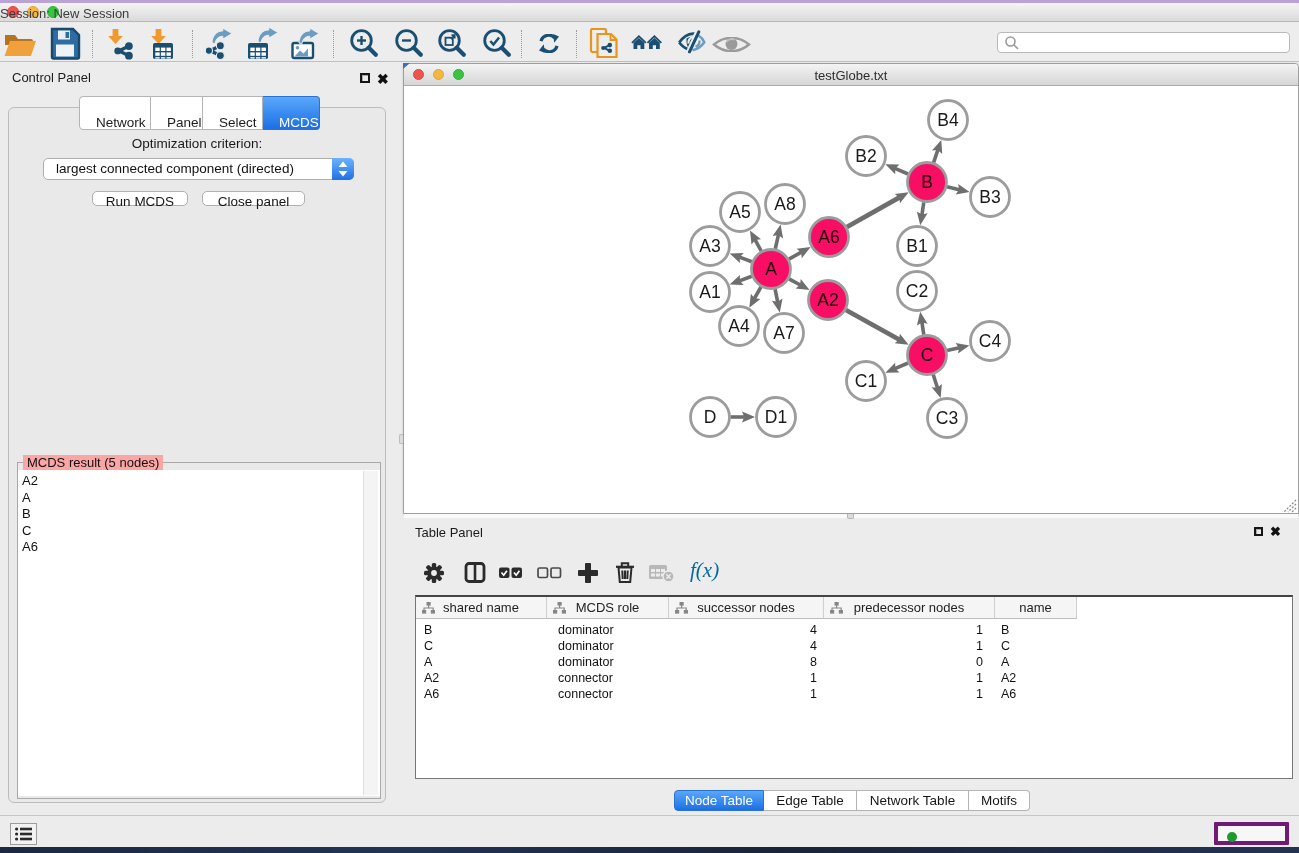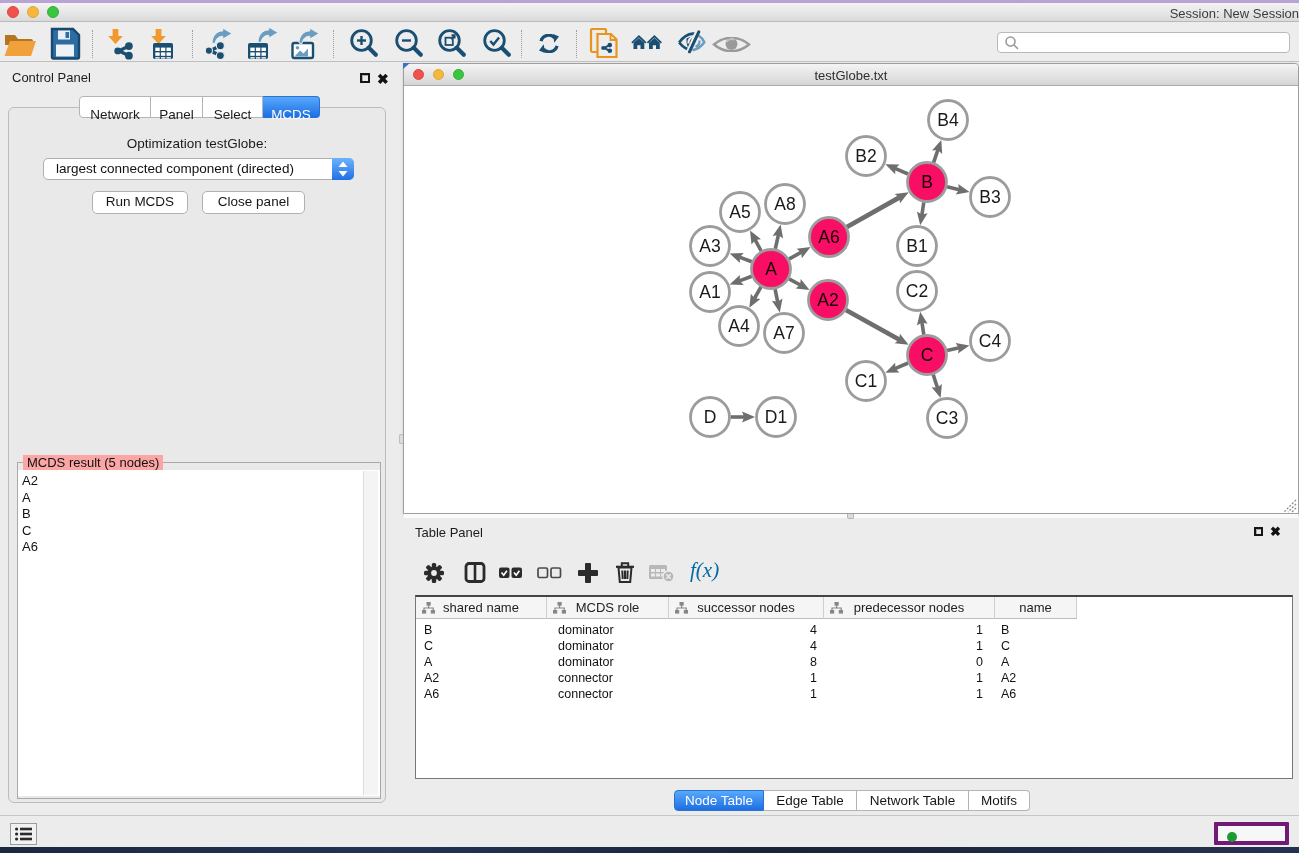--- a/index.html
+++ b/index.html
@@ -5,38 +5,38 @@
 * { margin:0; padding:0; box-sizing:border-box; }
 html,body { width:1299px; height:853px; overflow:hidden; }
 body { font-family:"Liberation Sans", sans-serif; background:#ececec; position:relative; }
 .abs { position:absolute; }
 #purple { left:0; top:0; width:1299px; height:3px; background:#b9a2d6; }
 #titlebar { left:0; top:3px; width:1299px; height:19px;
   background:linear-gradient(#f4f4f4,#dadada); border-radius:5px 5px 0 0;
   border-bottom:1px solid #b9b9b9; }
 #tbfill { left:0; top:23px; width:1299px; height:3px; background:#ededed; }
 .tl { position:absolute; width:12px; height:12px; border-radius:50%; top:3px; }
-#titletext { width:100%; text-align:right; top:3px; font-size:13px; color:#3c3c3c; }
+#titletext { width:100%; text-align:left; top:3px; font-size:13px; color:#3c3c3c; }
 #toolbar { left:0; top:26px; width:1299px; height:36px; background:#ededed; border-bottom:1px solid #c0c0c0; }
 .sep { position:absolute; top:4px; height:28px; width:0; border-left:1px dotted #9b9b9b; }
 .ticon { position:absolute; top:1px; }
 #search { position:absolute; left:997px; top:6px; width:293px; height:21px; background:#fff; border:1px solid #b9b9b9; border-radius:4px; }
 
 #cp-title { left:12px; top:70px; font-size:13px; color:#1c1c1c; }
 .winbtn { position:absolute; top:72px; font-size:12px; color:#111; }
 #cp-panel { left:8px; top:107px; width:378px; height:696px; background:#e9e9e9; border:1px solid #bcbcbc; border-radius:6px; }
 #tabs { left:79px; top:96px; height:22px; display:flex; }
-.tab { height:22px; line-height:20px; font-size:13.5px; color:#1c1c1c; text-align:center; background:#fff; border:1px solid #b4b4b4; border-left:none; padding:8px; }
+.tab { height:22px; line-height:20px; font-size:13.5px; color:#1c1c1c; text-align:center; background:#fff; border:1px solid #b4b4b4; border-left:none; padding:16px; }
 .tab.first { border-left:1px solid #b4b4b4; border-radius:4px 0 0 4px; }
 .tab.last { border-radius:0 4px 4px 0; }
 .tab.sel { background:linear-gradient(#58a8fc,#1d6fe3); color:#fff; border-color:#2a72d0; }
 #optlabel { left:8px; top:136px; width:378px; text-align:center; font-size:13.5px; color:#1a1a1a; }
 #combo { left:43px; top:158px; width:311px; height:22px; background:#fff; border:1px solid #aeaeae; border-radius:5px; font-size:13.5px; color:#111; line-height:20px; padding-left:12px; }
 #combo-btn { position:absolute; right:-1px; top:-1px; width:22px; height:22px; border-radius:0 5px 5px 0; background:linear-gradient(#6cb3fd,#2071e4); }
-.btn { position:absolute; height:23px; background:#fff; border:1px solid #b1b1b1; border-radius:5px; font-size:13.5px; color:#161616; text-align:center; line-height:19px; }
+.btn { position:absolute; height:15px; background:#fff; border:1px solid #b1b1b1; border-radius:5px; font-size:13.5px; color:#161616; text-align:center; line-height:19px; }
 #groupbox { left:17px; top:462px; width:364px; height:337px; border:1px solid #a9a9a9; }
 #grouplabel { left:23px; top:455px; background:#fca5a5; padding:0 4px; font-size:13px; color:#111; }
 #listbox { left:18px; top:470px; width:362px; height:326px; background:#fff; }
 #listbox .li { position:absolute; left:4px; font-size:13px; color:#111; }
 #list-sb { position:absolute; right:2px; top:1px; width:15px; height:324px; background:#f4f4f4; border-left:1px solid #dedede; }
 
 #netwin { left:403px; top:63px; width:896px; height:451px; background:#fff; border:1px solid #9e9e9e; border-radius:4px 4px 0 0; box-shadow:0 1px 3px rgba(0,0,0,0.12); }
 #nw-titlebar { position:absolute; left:0; top:0; width:894px; height:22px; background:linear-gradient(#f4f4f4,#d6d6d6); border-bottom:1px solid #ababab; border-radius:4px 4px 0 0; }
 .tls { position:absolute; width:11px; height:11px; border-radius:50%; top:5px; }
 #nw-title { position:absolute; width:100%; text-align:center; top:4px; font-size:13px; color:#2e2e2e; }
@@ -232,21 +232,21 @@
 <div id="cp-title" class="abs">Control Panel</div>
 <div class="winbtn" style="left:360px;top:73px;width:10px;height:10px;border:2px solid #161616;box-shadow:inset 1px 1px 0 #aaa;"></div>
 <div class="winbtn" style="left:377px;top:71px;font-weight:bold;font-size:14px;">✖</div>
 <div id="cp-panel" class="abs"></div>
 <div id="tabs" class="abs">
   <div class="tab first" style="width:72px">Network</div>
   <div class="tab" style="width:52px">Panel</div>
   <div class="tab" style="width:60px">Select</div>
   <div class="tab last sel" style="width:57px">MCDS</div>
 </div>
-<div id="optlabel" class="abs">Optimization testGlobe:</div>
+<div id="optlabel" class="abs">Optimization criterion:</div>
 <div id="combo" class="abs">largest connected component (directed)
   <div id="combo-btn"><svg width="22" height="22" viewBox="0 0 22 22">
         <path d="M11 3.5 l4.5 5.5 h-9 Z" fill="#fff"></path>
         <path d="M11 18.5 l-4.5-5.5 h9 Z" fill="#fff"></path>
       </svg></div>
 </div>
 <div class="btn abs" style="left:92px;top:191px;width:96px;">Run MCDS</div>
 <div class="btn abs" style="left:202px;top:191px;width:103px;">Close panel</div>
 <div id="groupbox" class="abs"></div>
 <div id="grouplabel" class="abs">MCDS result (5 nodes)</div>

